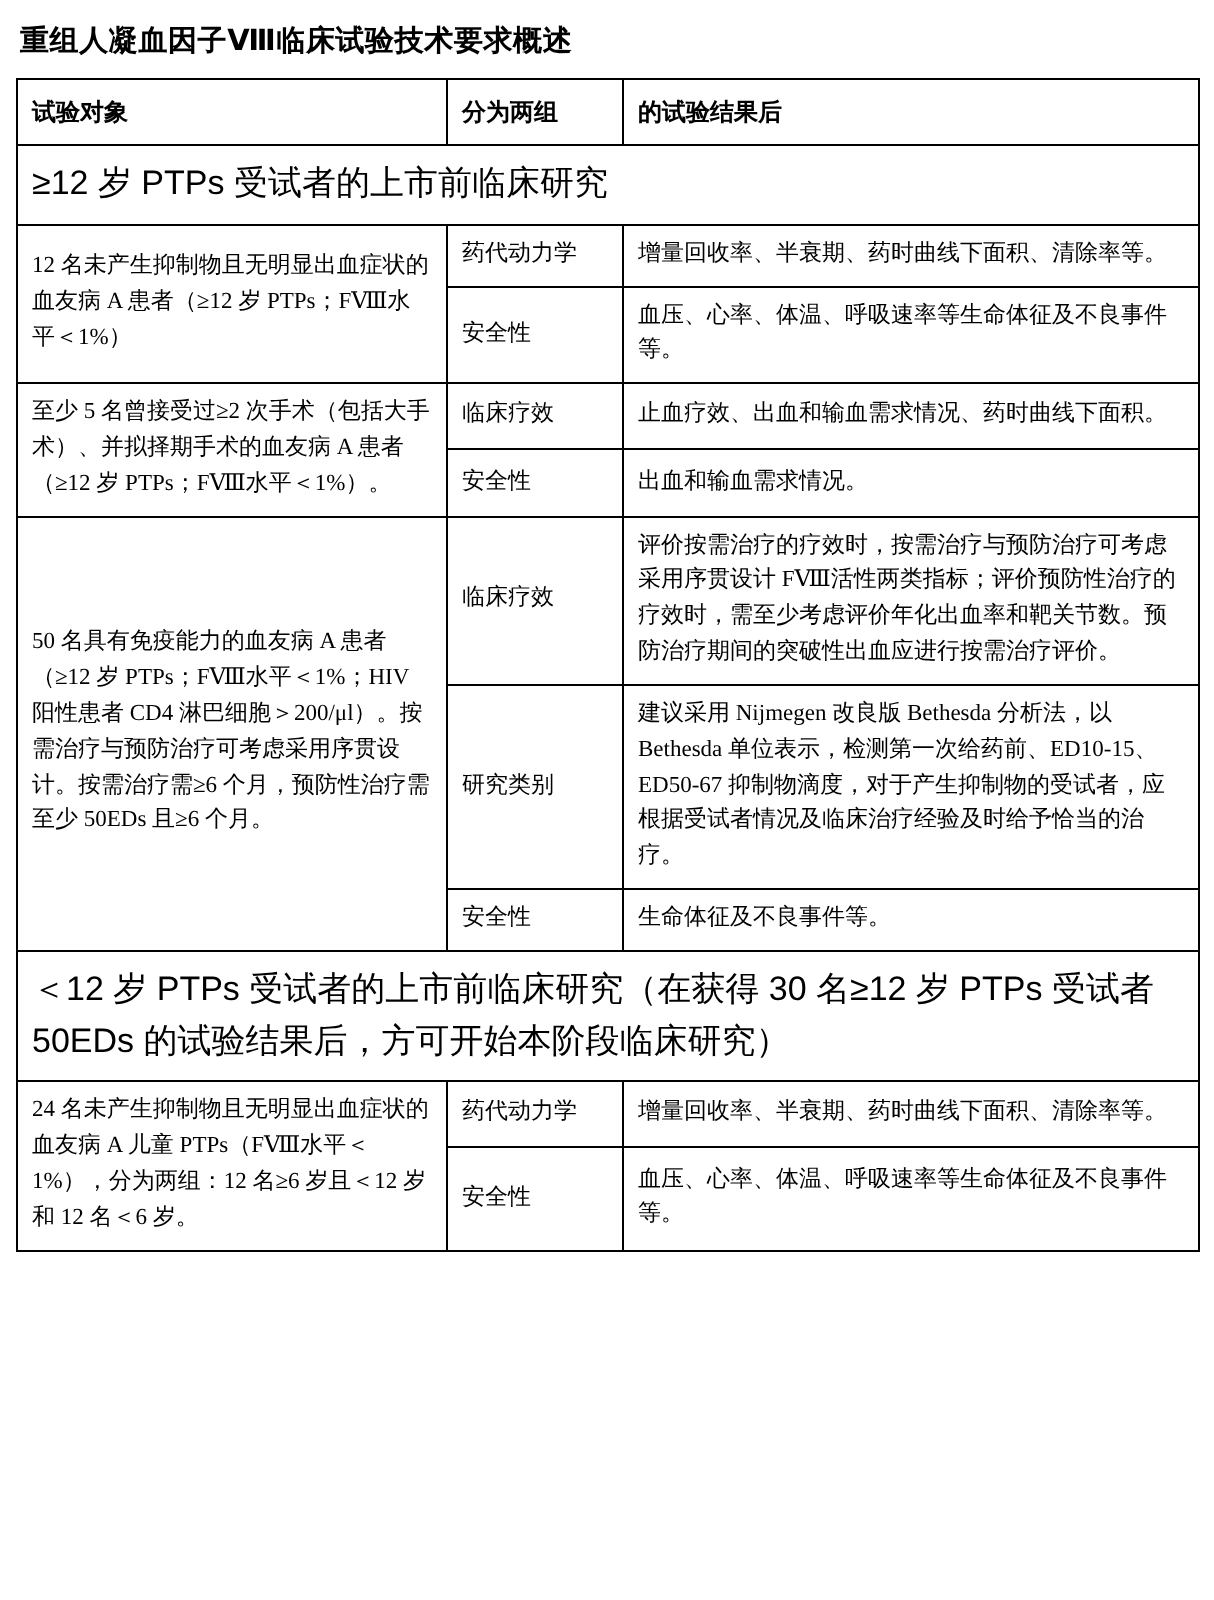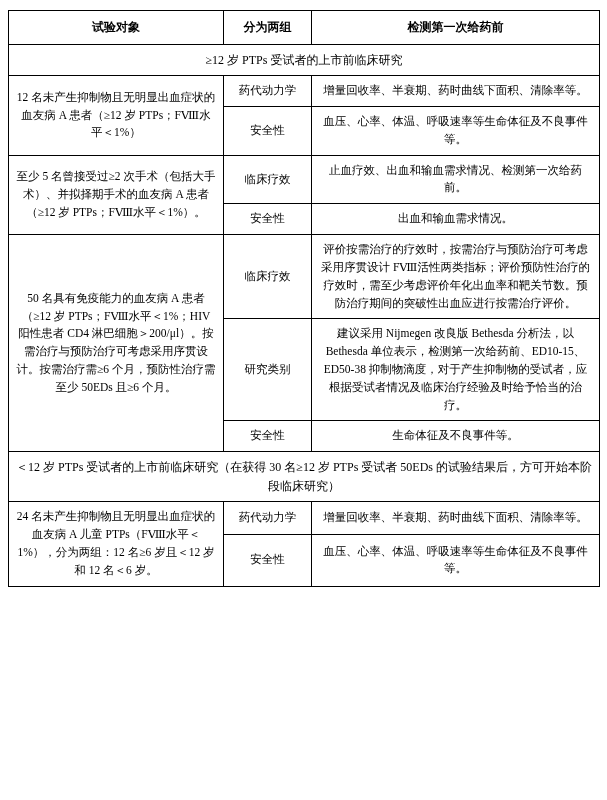--- a/index.html
+++ b/index.html
@@ -31,62 +31,63 @@
     border-collapse: collapse;
     width: 591px;
     table-layout: fixed;
     font-size: 11.5px;
   }
   table.main td, table.main th {
     border: 1px solid #000000;
     vertical-align: middle;
     padding: 6px 7px;
     line-height: 1.55;
-    text-align: center;
+    text-align: left;
     font-weight: normal;
   }
   table.main th {
     font-family: "Liberation Sans", "DejaVu Sans", sans-serif;
     font-weight: bold;
     font-size: 12px;
     padding: 7px 7px;
   }
   .col-a { width: 215px; }
   .col-b { width: 88px; }
   .col-c { width: 288px; }
   td.subject {
     vertical-align: middle;
     margin-top: 28px;
   }
   td.section {
-    font-family: Liberation Serif, serif;
+    font-family: Liberation Sans, sans-serif;
     font-weight: bold;
-    font-size: 12px;
+    font-size: 17px;
     padding: 7px 7px;
     line-height: 1.6;
   }
   td.cat {
     text-align: left;
   }
 </style>
 </head>
 <body>
 
 <div class="page">
+  <div class="doc-title">重组人凝血因子Ⅷ临床试验技术要求概述</div>
   <table class="main">
     <colgroup>
       <col class="col-a">
       <col class="col-b">
       <col class="col-c">
     </colgroup>
     <thead>
       <tr>
         <th>试验对象</th>
         <th>分为两组</th>
-        <th>检测第一次给药前</th>
+        <th>的试验结果后</th>
       </tr>
     </thead>
     <tbody>
 
       <tr>
         <td class="section" colspan="3">≥12 岁 PTPs 受试者的上市前临床研究</td>
       </tr>
 
       <tr>
         <td class="subject" rowspan="2">12 名未产生抑制物且无明显出血症状的血友病 A 患者（≥12 岁 PTPs；FⅧ水平＜1%）</td>
@@ -94,35 +95,35 @@
         <td>增量回收率、半衰期、药时曲线下面积、清除率等。</td>
       </tr>
       <tr>
         <td class="cat">安全性</td>
         <td>血压、心率、体温、呼吸速率等生命体征及不良事件等。</td>
       </tr>
 
       <tr>
         <td class="subject" rowspan="2">至少 5 名曾接受过≥2 次手术（包括大手术）、并拟择期手术的血友病 A 患者（≥12 岁 PTPs；FⅧ水平＜1%）。</td>
         <td class="cat">临床疗效</td>
-        <td>止血疗效、出血和输血需求情况、检测第一次给药前。</td>
+        <td>止血疗效、出血和输血需求情况、药时曲线下面积。</td>
       </tr>
       <tr>
         <td class="cat">安全性</td>
         <td>出血和输血需求情况。</td>
       </tr>
 
       <tr>
         <td class="subject" rowspan="3">50 名具有免疫能力的血友病 A 患者（≥12 岁 PTPs；FⅧ水平＜1%；HIV 阳性患者 CD4 淋巴细胞＞200/μl）。按需治疗与预防治疗可考虑采用序贯设计。按需治疗需≥6 个月，预防性治疗需至少 50EDs 且≥6 个月。</td>
         <td class="cat">临床疗效</td>
         <td>评价按需治疗的疗效时，按需治疗与预防治疗可考虑采用序贯设计 FⅧ活性两类指标；评价预防性治疗的疗效时，需至少考虑评价年化出血率和靶关节数。预防治疗期间的突破性出血应进行按需治疗评价。</td>
       </tr>
       <tr>
         <td class="cat">研究类别</td>
-        <td>建议采用 Nijmegen 改良版 Bethesda 分析法，以 Bethesda 单位表示，检测第一次给药前、ED10-15、ED50-38 抑制物滴度，对于产生抑制物的受试者，应根据受试者情况及临床治疗经验及时给予恰当的治疗。</td>
+        <td>建议采用 Nijmegen 改良版 Bethesda 分析法，以 Bethesda 单位表示，检测第一次给药前、ED10-15、ED50-67 抑制物滴度，对于产生抑制物的受试者，应根据受试者情况及临床治疗经验及时给予恰当的治疗。</td>
       </tr>
       <tr>
         <td class="cat">安全性</td>
         <td>生命体征及不良事件等。</td>
       </tr>
 
       <tr>
         <td class="section" colspan="3">＜12 岁 PTPs 受试者的上市前临床研究（在获得 30 名≥12 岁 PTPs 受试者 50EDs 的试验结果后，方可开始本阶段临床研究）</td>
       </tr>
 

